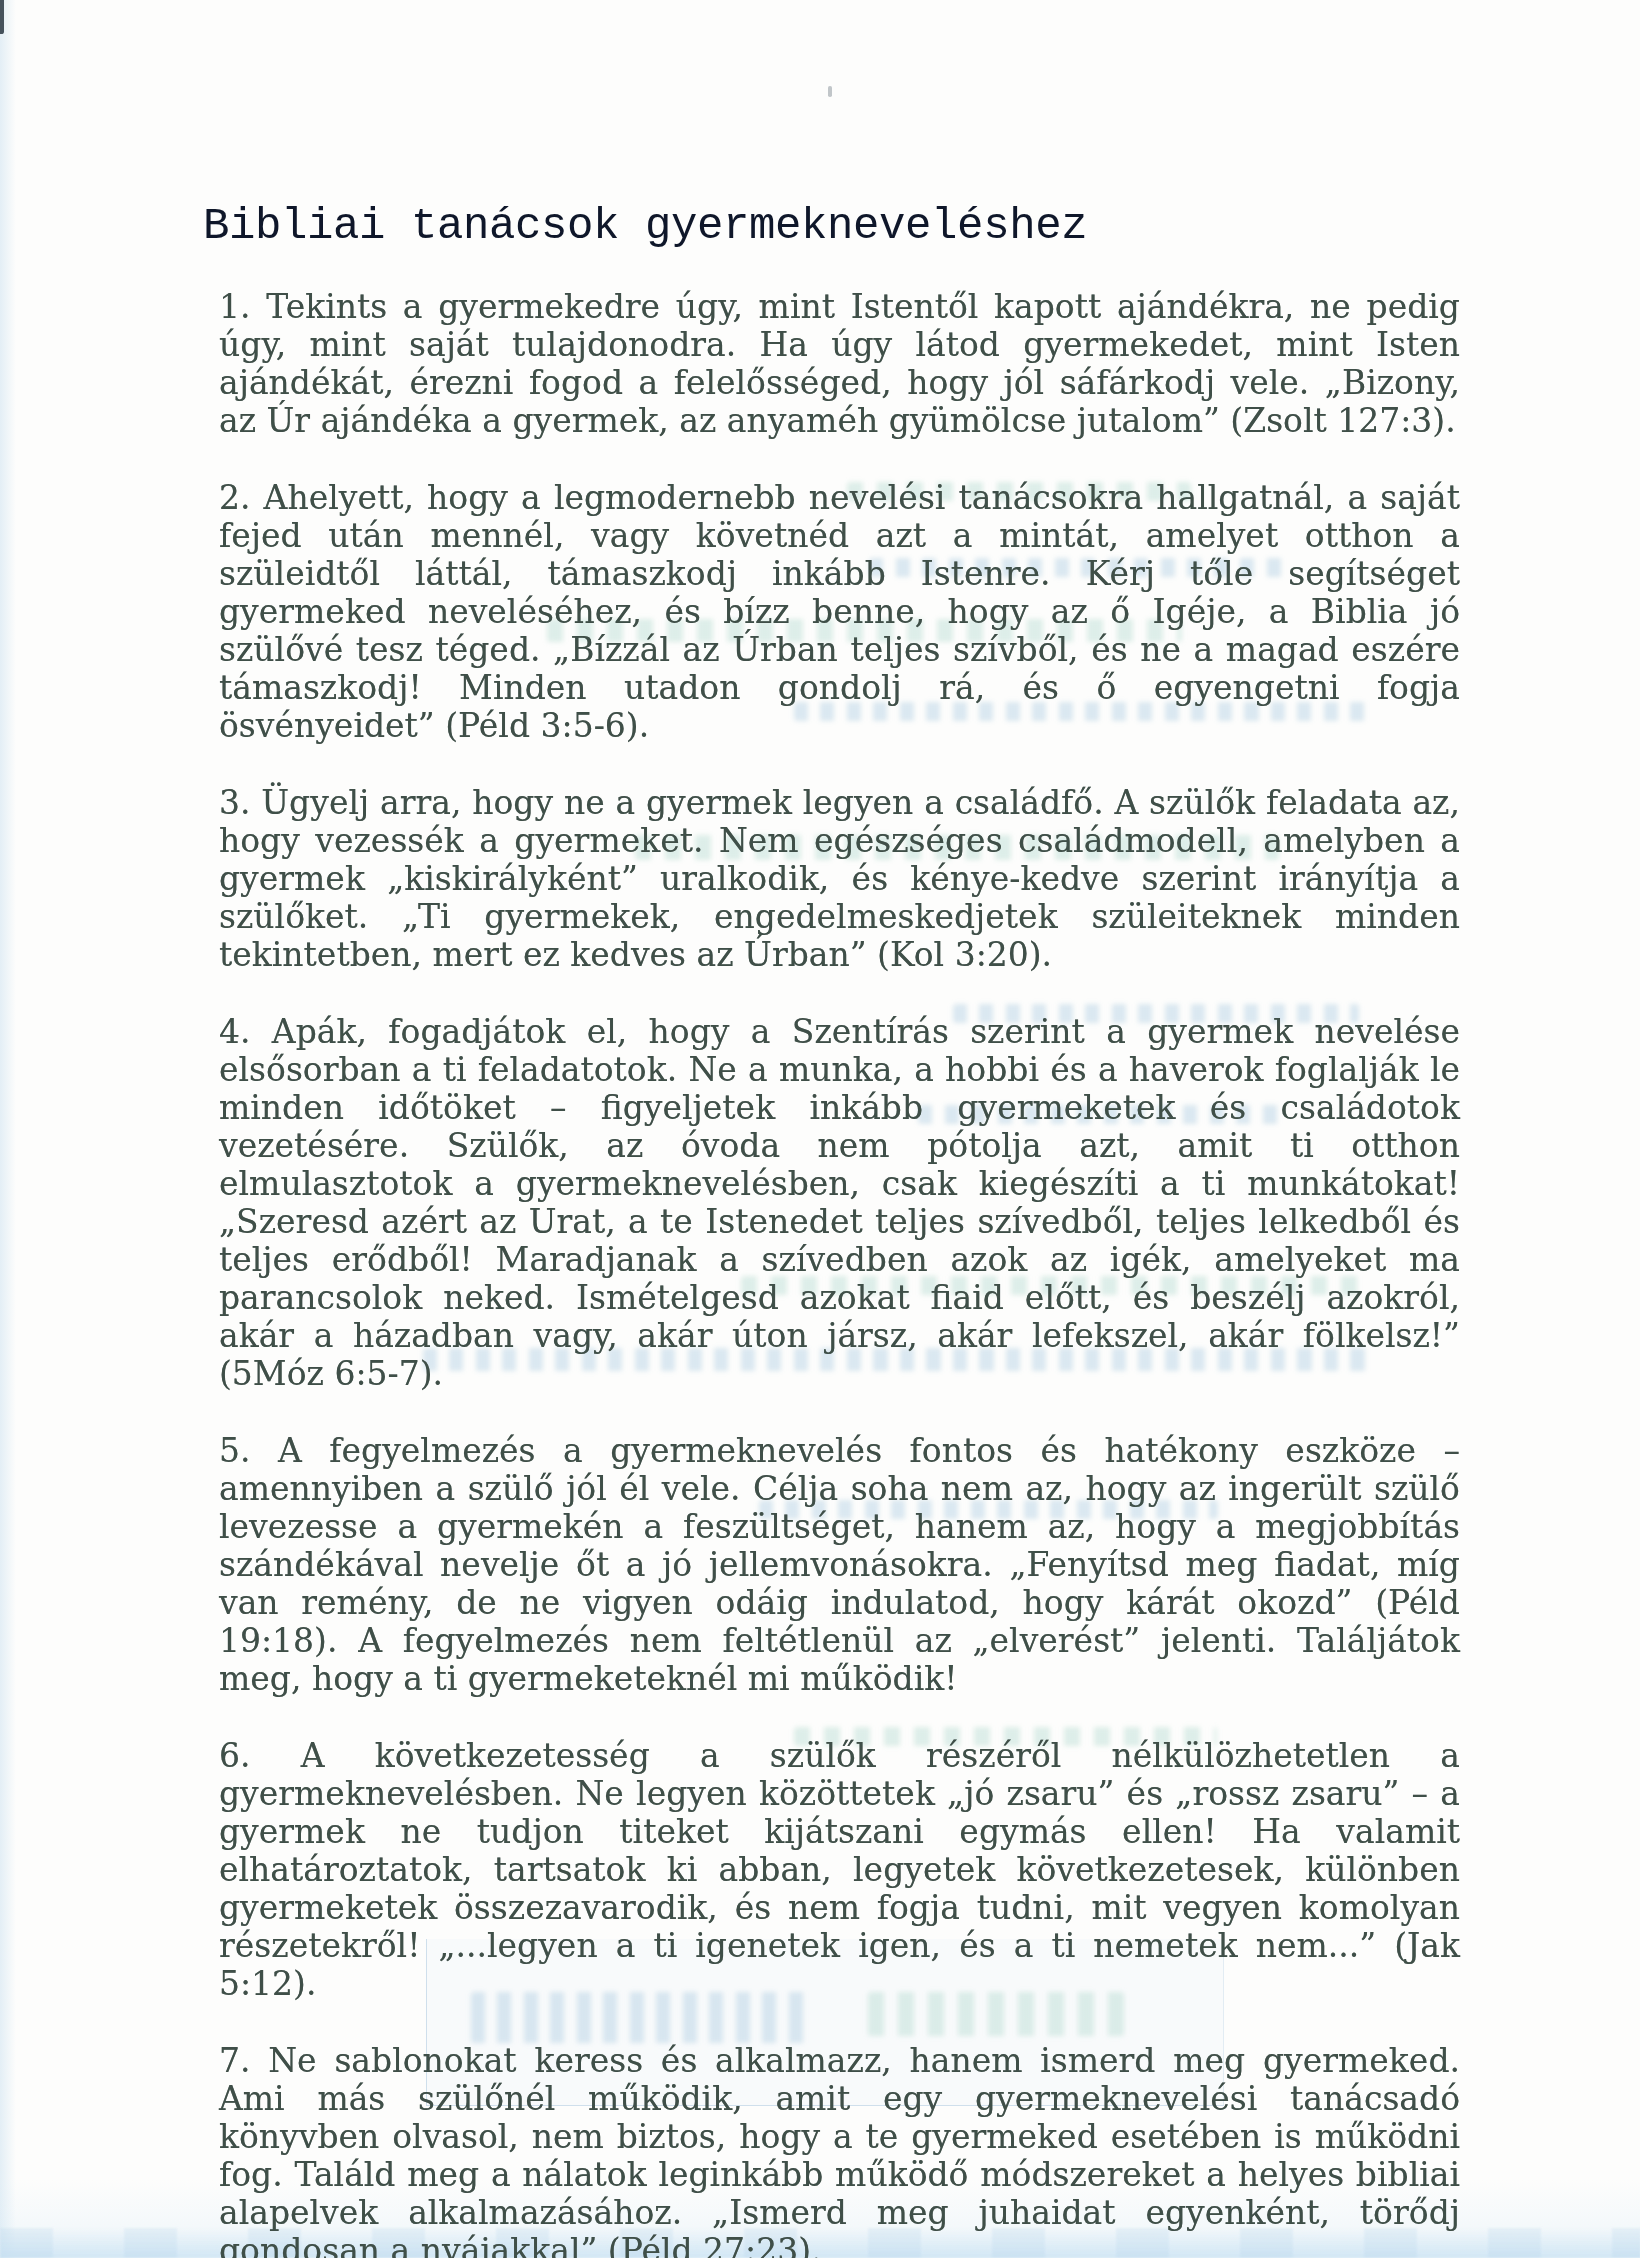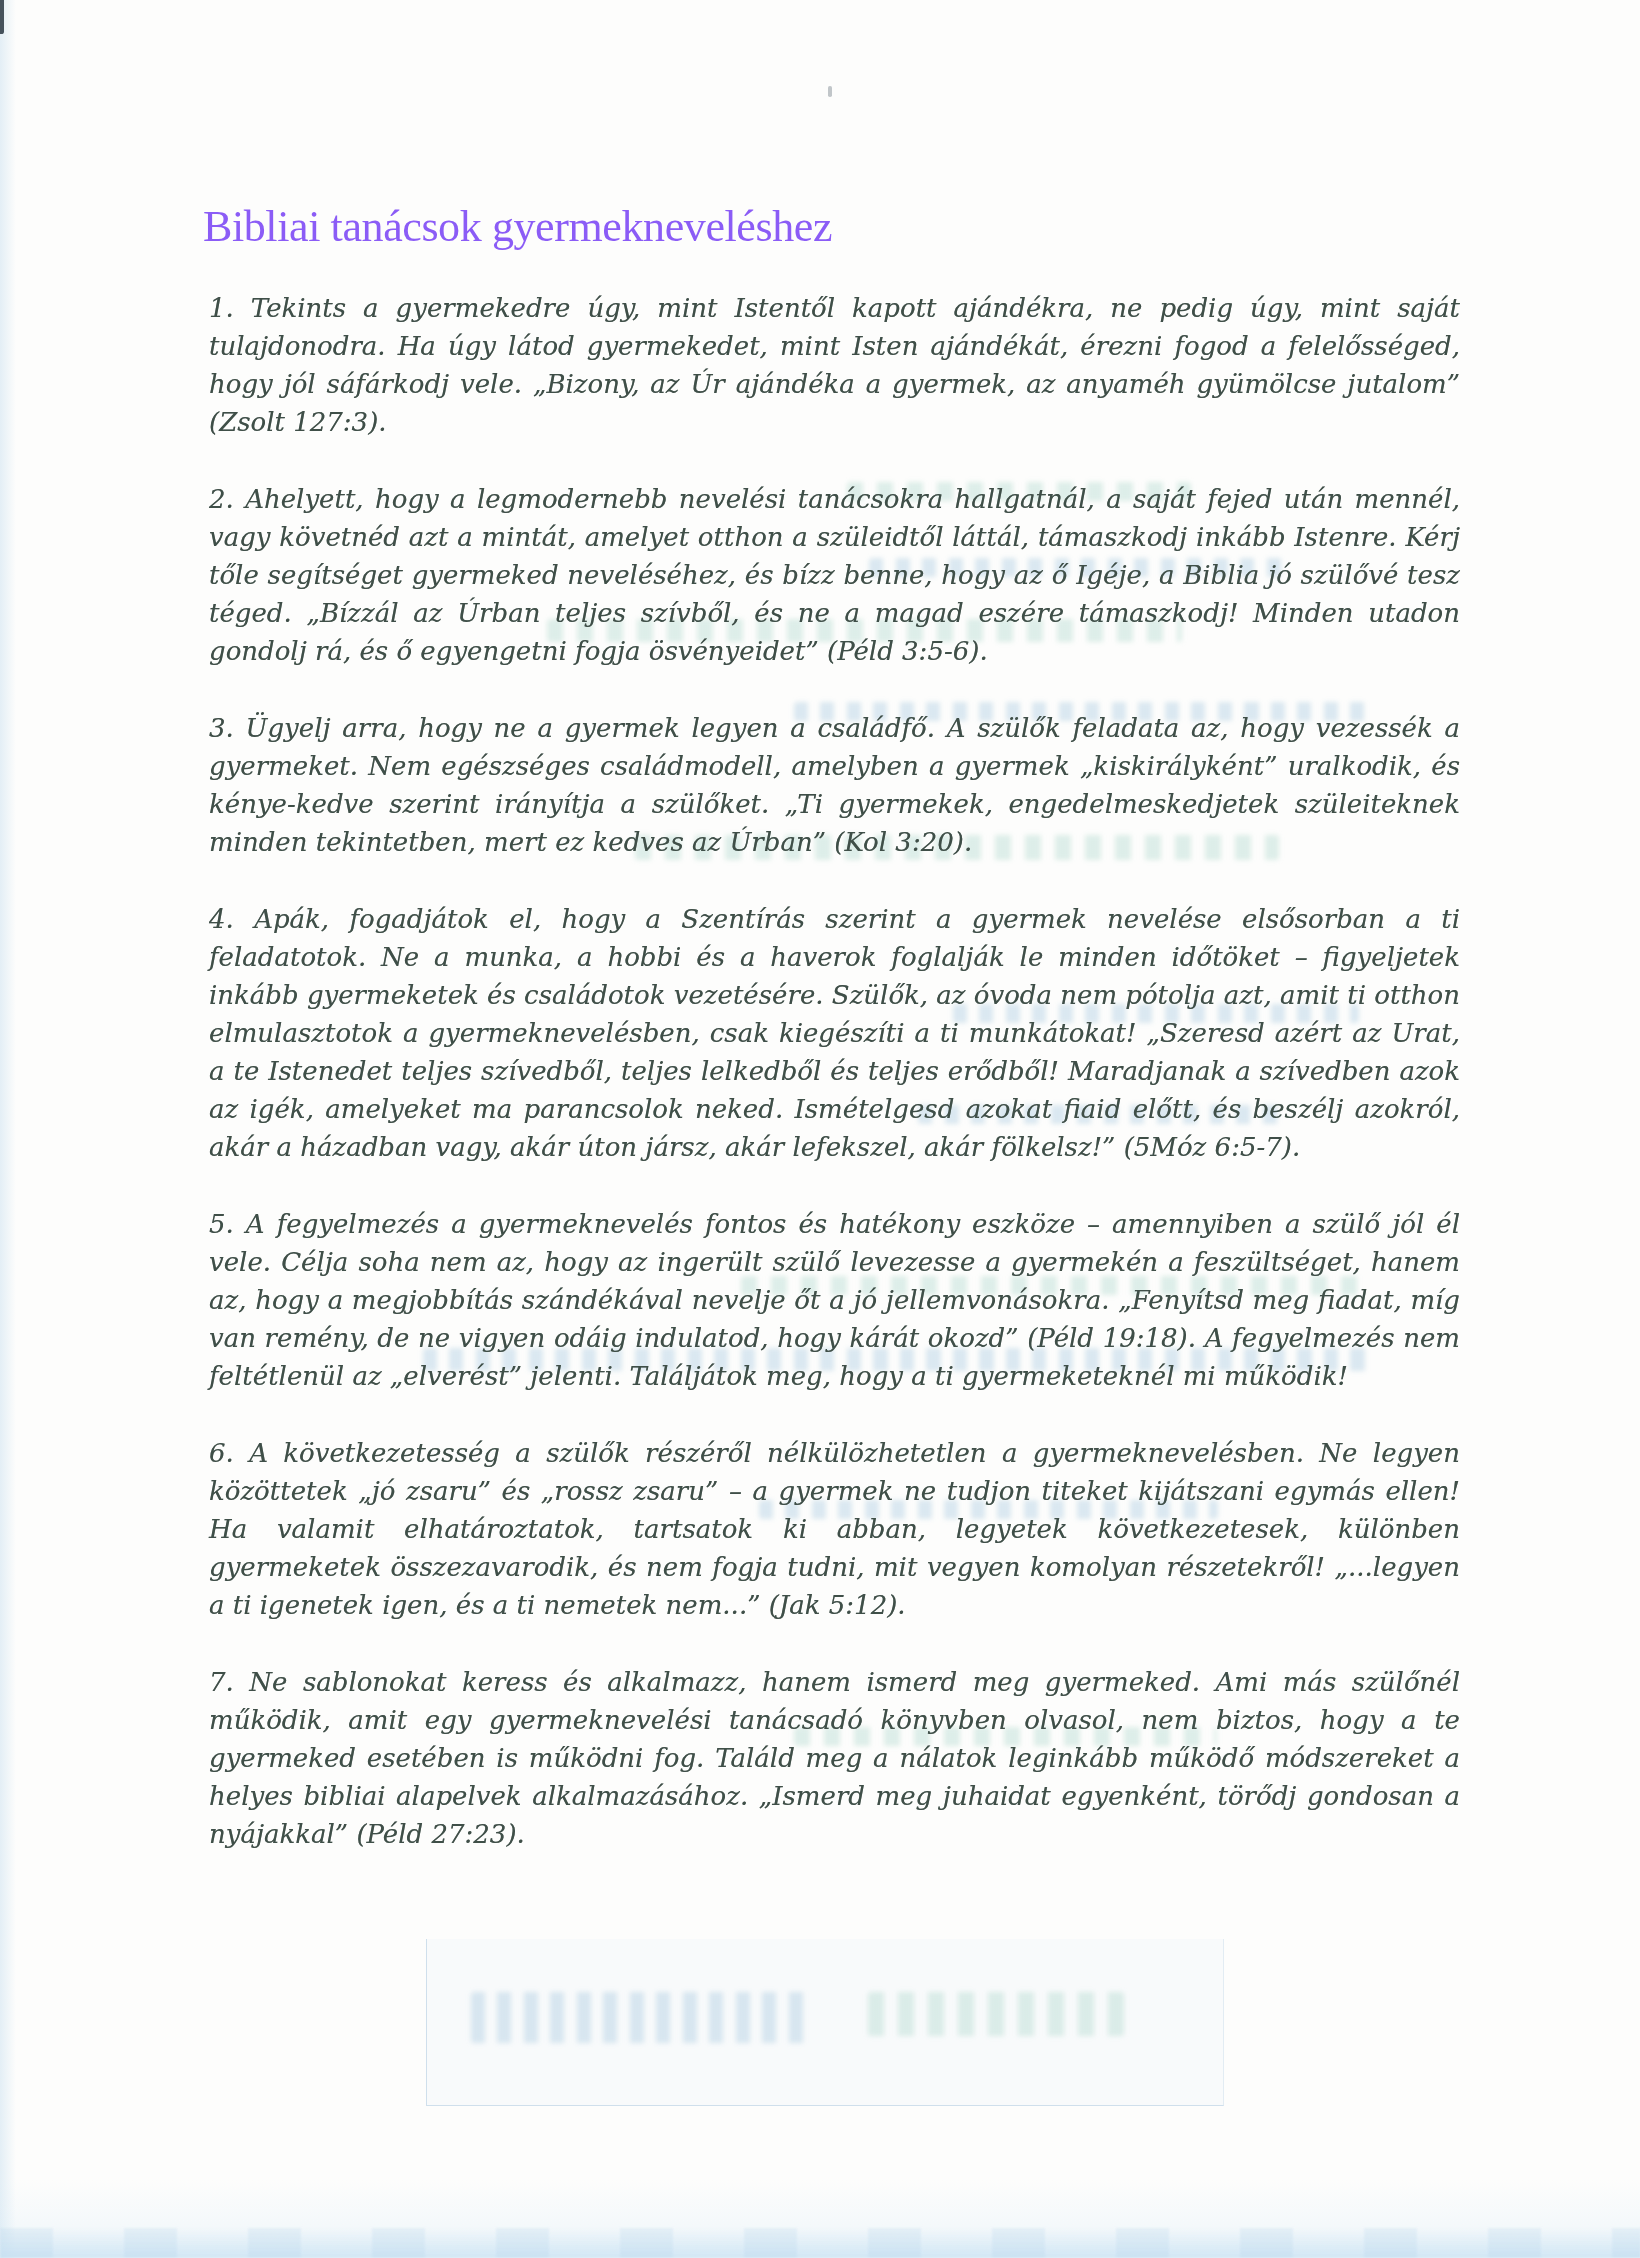--- a/index.html
+++ b/index.html
@@ -56,33 +56,32 @@
     background:rgba(225,240,250,0.18);
     pointer-events:none;
   }
   
   .content{
     position:absolute;left:203px;top:201px;width:1257px;
     color:#3f4f48;
   }
   h1.title{
     margin:0 0 37px 0;
-    font-family:Liberation Serif, serif;
+    font-family:Liberation Mono, monospace;
     font-weight:400;
     font-size:44px;
     letter-spacing:-0.4px;
-    color:#8b5cf6;
+    color:#0f172a;
   }
   p.para{
-    margin:0 0 39px 6px;
-    font-size:26px;
+    margin:0 0 39px 16px;
+    font-size:33px;
     line-height:38px;
     text-align:justify;
     text-shadow:0 0 0.5px rgba(63,79,72,0.55);
-    font-style:italic;
   }
   p.para:last-child{margin-bottom:0;}
 </style>
 </head>
 <body>
 
 <div class="page">
 
   <div class="edge-left"></div>
   <div class="edge-bottom-haze"></div>

